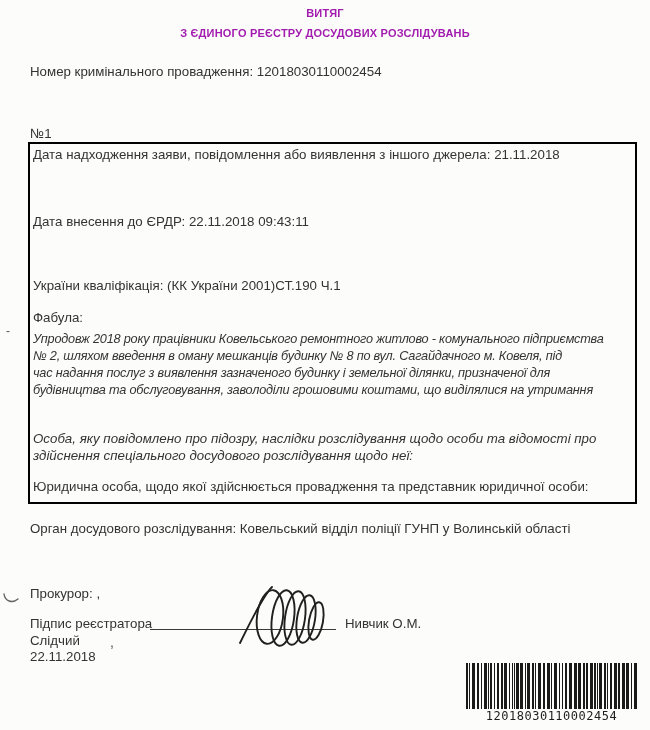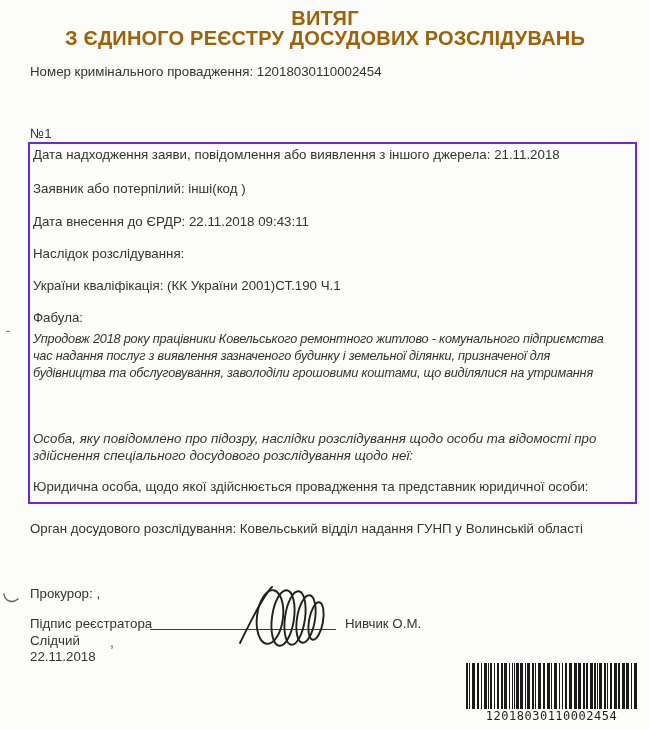--- a/index.html
+++ b/index.html
@@ -4,24 +4,24 @@
 <style>
   html,body{margin:0;padding:0;background:#ffffff;}
   .page{
     position:relative;width:650px;height:730px;
     background:#fcfcfa;color:#333;
     font-family:"Liberation Sans",sans-serif;
     font-size:13.3px;overflow:hidden;
   }
   .line{position:absolute;white-space:nowrap;}
   .title{position:absolute;left:0;right:0;text-align:center;
-         font-weight:bold;font-size:20px;color:#a16207;letter-spacing:.2px;}
+         font-weight:bold;font-size:11px;color:#a21caf;letter-spacing:.2px;}
   .record-box{
     position:absolute;top:142px;left:28px;width:609px;height:362px;
-    border:2px solid #6d28d9;box-sizing:border-box;padding-left:44px;
+    border:2px solid #000000;box-sizing:border-box;padding-left:44px;
   }
   .record-box .line{left:3px;}
   .para{position:absolute;left:3px;line-height:17px;white-space:nowrap;font-style:italic;}
   .fab{font-size:12.7px;letter-spacing:-0.2px;}
   .sig-underline{position:absolute;left:150px;top:612px;width:186px;height:17px;
                  border-bottom:1.6px solid #3a3a3a;}
   .sig-scribble{position:absolute;left:237px;top:583px;}
   .barcode{position:absolute;left:466px;top:663px;width:171px;height:60px;}
   .barcode-number{position:absolute;left:0;top:46px;width:171px;text-align:center;
                   font-size:12px;letter-spacing:.5px;color:#1e1e1e;
@@ -42,52 +42,48 @@
   </div>
 
 
   <div class="line" style="top:126px;left:30px">№1</div>
 
   <div class="record-box">
     <div class="line" style="top:3px">
       <span>Дата надходження заяви, повідомлення або виявлення з іншого джерела:</span>
       <span>21.11.2018</span>
     </div>
-    <div class="line" style="top:37px">
-      <span>Заявник або потерпілий:</span>
-      <span>інші(код )</span>
-    </div>
     <div class="line" style="top:70px">
       <span>Дата внесення до ЄРДР:</span>
       <span>22.11.2018 09:43:11</span>
     </div>
-    <div class="line" style="top:102px">Наслідок розслідування:</div>
     <div class="line" style="top:134px">
       <span>України кваліфікація:</span>
       <span>(КК України 2001)СТ.190 Ч.1</span>
     </div>
     <div class="line" style="top:166px">Фабула:</div>
 
     <div class="para fab" style="top:187px">
       <div>Упродовж 2018 року працівники Ковельського ремонтного житлово - комунального підприємства</div>
+      <div>№ 2, шляхом введення в оману мешканців будинку № 8 по вул. Сагайдачного м. Ковеля, під</div>
       <div>час надання послуг з виявлення зазначеного будинку і земельної ділянки, призначеної для</div>
       <div>будівництва та обслуговування, заволоділи грошовими коштами, що виділялися на утримання</div>
     </div>
 
     <div class="para" style="top:286px">
       <div>Особа, яку повідомлено про підозру, наслідки розслідування щодо особи та відомості про</div>
       <div>здійснення спеціального досудового розслідування щодо неї:</div>
     </div>
 
     <div class="line" style="top:335px">Юридична особа, щодо якої здійснюється провадження та представник юридичної особи:</div>
   </div>
 
   <div class="line" style="top:521px;left:30px">
     <span>Орган досудового розслідування:</span>
-    <span>Ковельський відділ надання ГУНП у Волинській області</span>
+    <span>Ковельський відділ поліції ГУНП у Волинській області</span>
   </div>
 
 
   <div class="line" style="top:586px;left:30px">
     <span>Прокурор:</span>
     <span>,</span>
   </div>
 
   <div class="line" style="top:616px;left:30px">Підпис реєстратора</div>
   <div class="sig-underline"></div>

